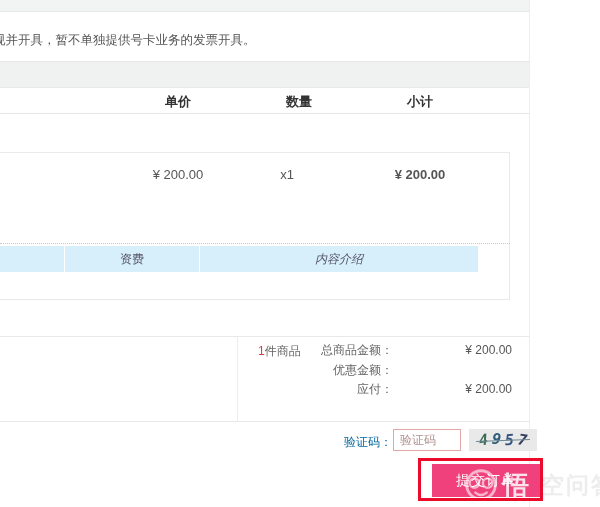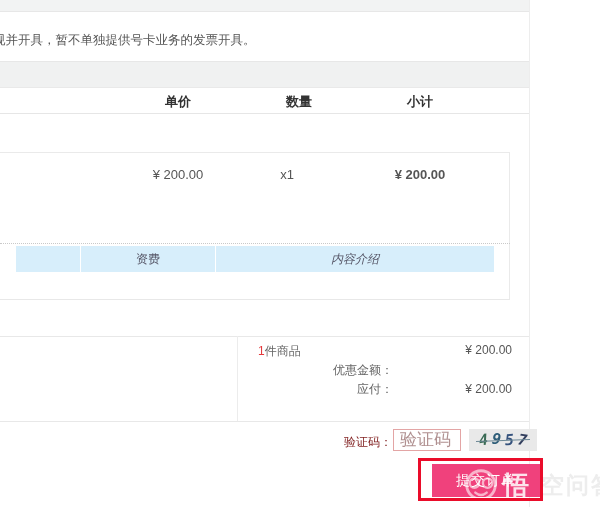--- a/index.html
+++ b/index.html
@@ -18,43 +18,43 @@
   .order-head span { position:absolute; top:5px; transform:translateX(-50%); font-weight:bold; font-size:13px; color:#333; }
   .oh-price { left:178px; } .oh-qty { left:299px; } .oh-sub { left:420px; }
 
   .product-box { position:absolute; left:0; top:152px; width:510px; height:148px; background:#fff;
     border-top:1px solid #eaeaea; border-right:1px solid #eaeaea; border-bottom:1px solid #e8e8e8; }
   .product-box .cell { position:absolute; top:14px; transform:translateX(-50%); font-size:13px; color:#555; }
   .pb-price { left:178px; } .pb-qty { left:287px; }
   .pb-sub { left:420px; font-weight:bold; color:#333; }
   .dotted-sep { position:absolute; left:0; top:90px; width:510px; border-top:1px dotted #c9c9c9; }
 
-  .pkg-table { position:absolute; left:16px; top:93px; width:552px; }
+  .pkg-table { position:absolute; left:0; top:93px; width:552px; }
   .pkg-row { display:flex; width:100%; }
   .pkg-row.head .pkg-cell { background:#d7eefb; color:#556; height:26px; line-height:26px; border-right:1px solid #fff; }
   .pkg-row.body .pkg-cell { background:#fff; color:#666; height:25px; line-height:24px;
     border-right:1px solid #e3eef6; border-bottom:1px solid #e3eef6; }
   .pkg-cell { text-align:center; overflow:hidden; white-space:nowrap; }
   .pkg-c1 { width:65px; } .pkg-c2 { width:135px; } .pkg-c3 { width:278px;font-style:italic; }
   .pkg-row .pkg-cell:last-child { border-right:1px solid #e3eef6; }
   .pkg-row.head .pkg-cell:last-child { border-right:none; }
 
   .summary-top { position:absolute; left:0; top:336px; width:529px; border-top:1px solid #e8e8e8; }
   .summary-bottom { position:absolute; left:0; top:421px; width:529px; border-top:1px solid #e8e8e8; }
   .summary-left-border { position:absolute; left:237px; top:336px; width:1px; height:85px; background:#ececec; }
   .item-count { position:absolute; left:258px; top:343px; color:#666; }
   .item-count .num { color:#e4393c; }
   .summary-rows { position:absolute; left:237px; top:343px; width:275px; }
   .summary-row { display:flex; height:19.5px; line-height:14px; }
   .summary-row .lbl { width:156px; text-align:right; color:#666; }
   .summary-row .val { flex:1; text-align:right; color:#555; }
 
-  .captcha-label { position:absolute; left:300px; top:434px; width:92px; text-align:right; color:#7f1d1d; }
+  .captcha-label { position:absolute; left:300px; top:434px; width:92px; text-align:right; color:#0369a1; }
   .captcha-input { position:absolute; left:393px; top:429px; width:68px; height:22px;
-    border:1px solid #e3a5a5; background:#fff; font-size:17px; padding:0 6px; color:#555; outline:none;
+    border:1px solid #e3a5a5; background:#fff; font-size:12px; padding:0 6px; color:#555; outline:none;
     font-family:"Liberation Sans","DejaVu Sans",sans-serif; }
   .captcha-input::placeholder { color:#b09090; opacity:1; }
   .captcha-box { position:absolute; left:469px; top:429px; width:68px; height:22px; background:#e9e9e9;
     display:flex; align-items:center; justify-content:center; cursor:pointer; }
   .captcha-box::after { content:''; position:absolute; left:7px; right:7px; top:11px;
     border-top:1px solid #6d8896; transform:rotate(-2deg); }
   .cap-ch { font-family:"DejaVu Sans Mono",monospace; font-style:italic; font-weight:bold;
     font-size:15px; display:inline-block; margin:0 2px; }
   .cap-ch:nth-child(1){ color:#3a6b55; transform:rotate(-8deg); }
   .cap-ch:nth-child(2){ color:#2e5d78; transform:rotate(6deg) translateY(-1px); }
@@ -105,20 +105,21 @@
   </div>
 
   <div class="summary-top"></div>
   <div class="summary-left-border"></div>
   <div class="summary-bottom"></div>
 
   <div class="item-count"><span class="num">1</span><span>件商品</span></div>
 
   <div class="summary-rows">
     <div class="summary-row">
+      <span class="lbl">总商品金额：</span>
       <span class="val">¥ 200.00</span>
     </div>
     <div class="summary-row">
       <span class="lbl">优惠金额：</span>
     </div>
     <div class="summary-row">
       <span class="lbl">应付：</span>
       <span class="val">¥ 200.00</span>
     </div>
   </div>

